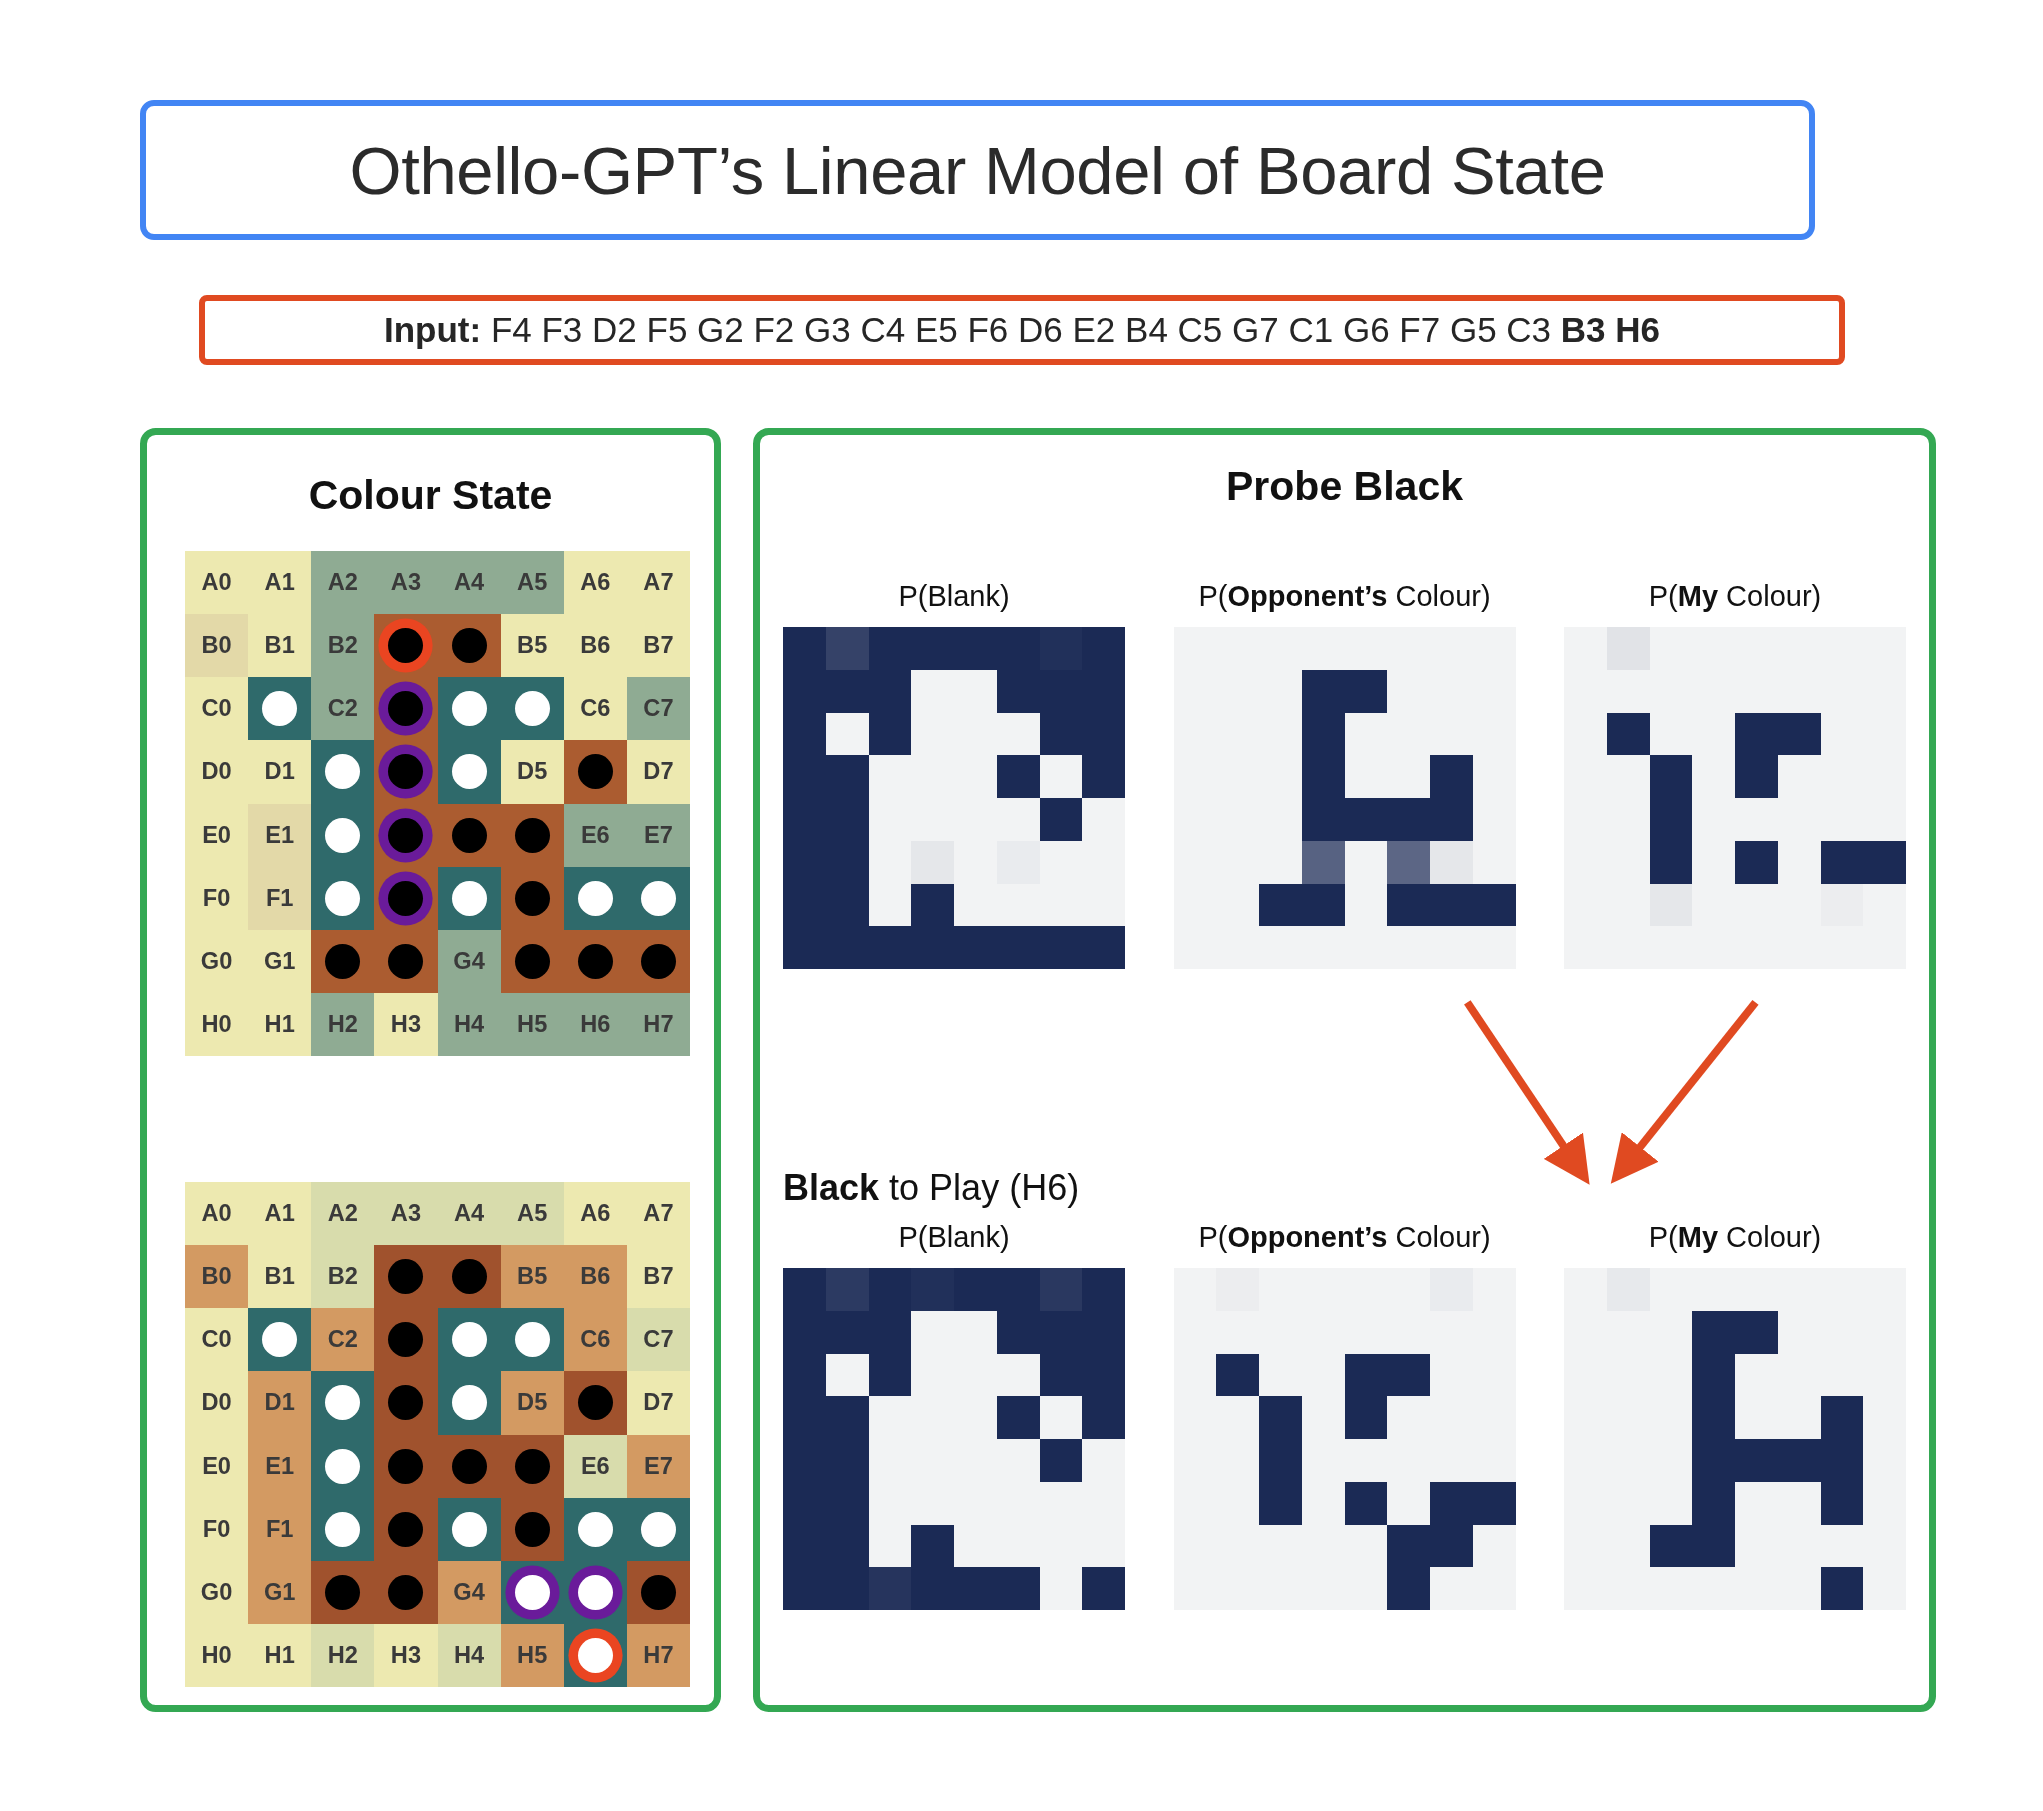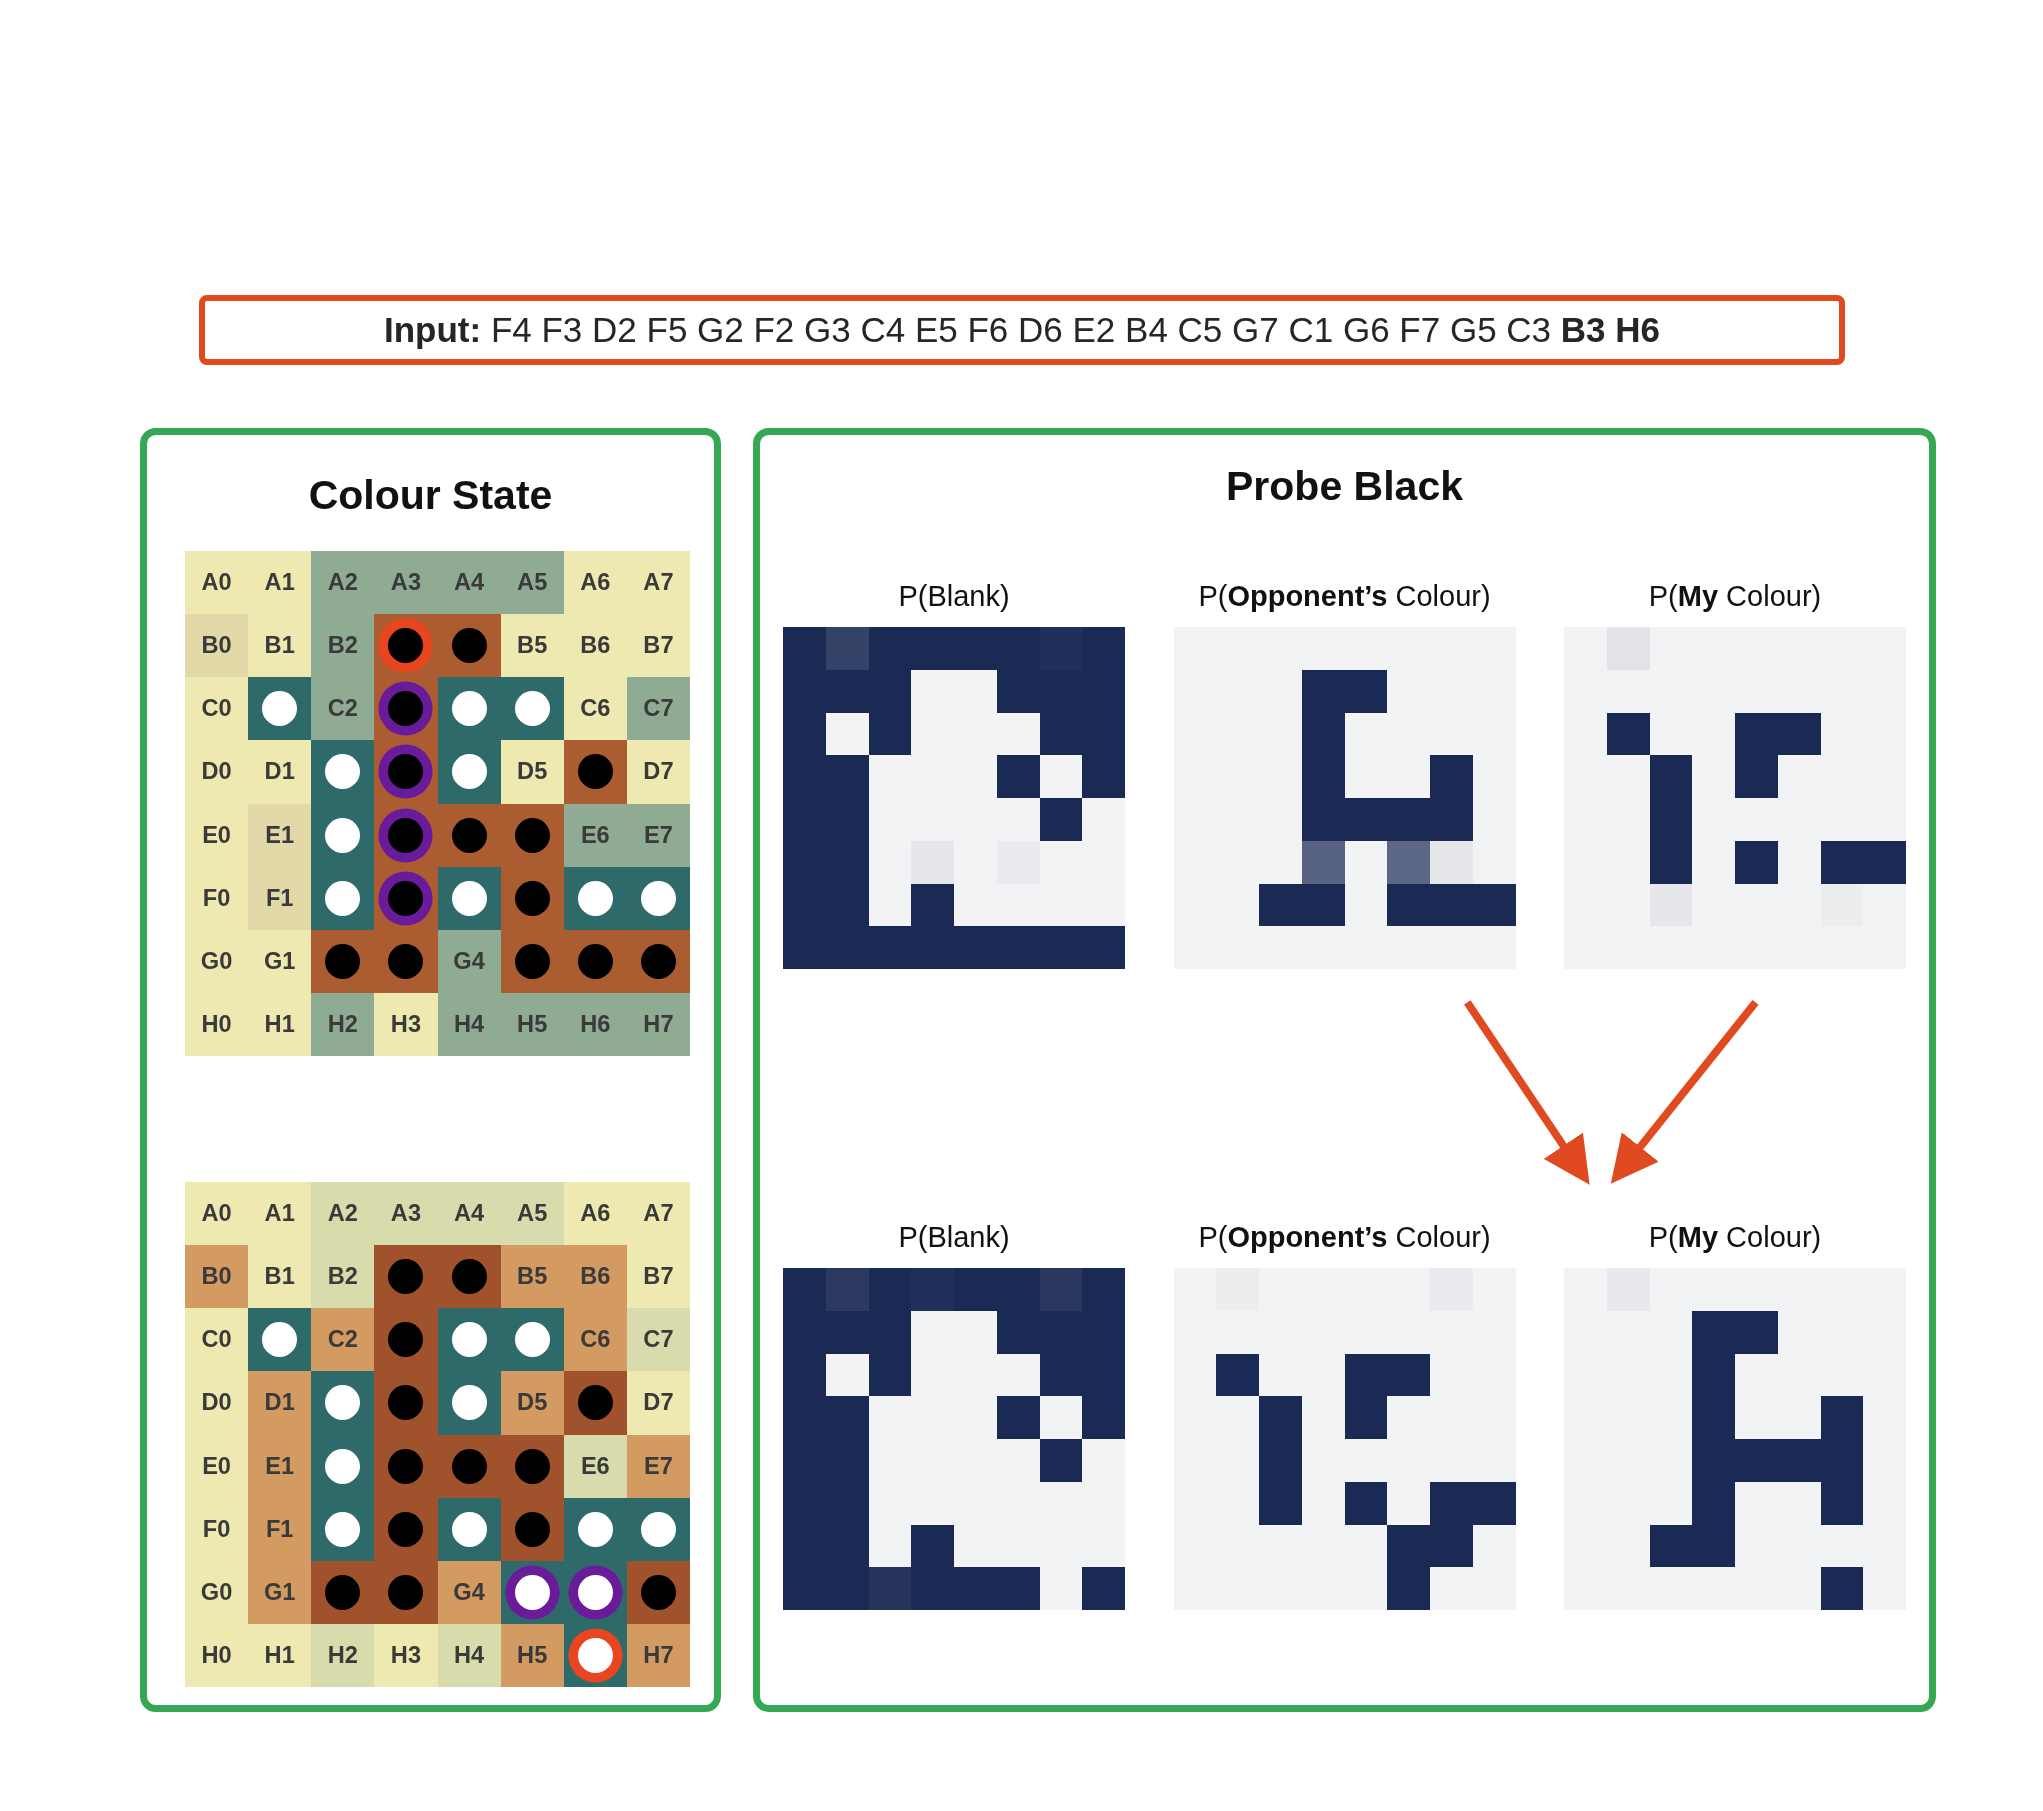--- a/index.html
+++ b/index.html
@@ -107,20 +107,23 @@
   .hcell{width:100%;height:100%;}
 
   
   .arrow-svg{position:absolute;left:0;top:0;width:2044px;height:1811px;pointer-events:none;}
 </style>
 </head>
 <body>
 
 <div class="page">
 
+  <div class="title-box">
+    <div class="title-text">Othello-GPT’s Linear Model of Board State</div>
+  </div>
 
   <div class="input-box">
     <div class="input-text">
       <b>Input:</b>
       <span>F4 F3 D2 F5 G2 F2 G3 C4 E5 F6 D6 E2 B4 C5 G7 C1 G6 F7 G5 C3</span>
       <b>B3 H6</b>
     </div>
   </div>
 
   <div class="panel" id="board-panel">
@@ -720,20 +723,23 @@
             <div class="hcell" style="background: rgb(242, 243, 244);"></div>
             <div class="hcell" style="background: rgb(242, 243, 244);"></div>
             <div class="hcell" style="background: rgb(242, 243, 244);"></div>
             <div class="hcell" style="background: rgb(242, 243, 244);"></div>
             <div class="hcell" style="background: rgb(242, 243, 244);"></div>
           </div>
         </div>
     </div>
 
     <div class="probe-group" id="group-black">
+      <div class="group-heading" style="text-align:left;padding-left:23px;">
+        <b>Black</b><span> to Play (H6)</span>
+      </div>
       <div class="hm-labels" style="top:54px;">
           <div class="hm-label"><span>P(</span><b></b><span>Blank)</span></div>
           <div class="hm-label"><span>P(</span><b>Opponent’s</b><span> Colour)</span></div>
           <div class="hm-label"><span>P(</span><b>My</b><span> Colour)</span></div>
         </div>
       <div class="hm-row" style="top:101px;">
           <div class="heatmap">
             <div class="hcell" style="background: rgb(27, 42, 85);"></div>
             <div class="hcell" style="background: rgb(44, 58, 98);"></div>
             <div class="hcell" style="background: rgb(27, 42, 85);"></div>

